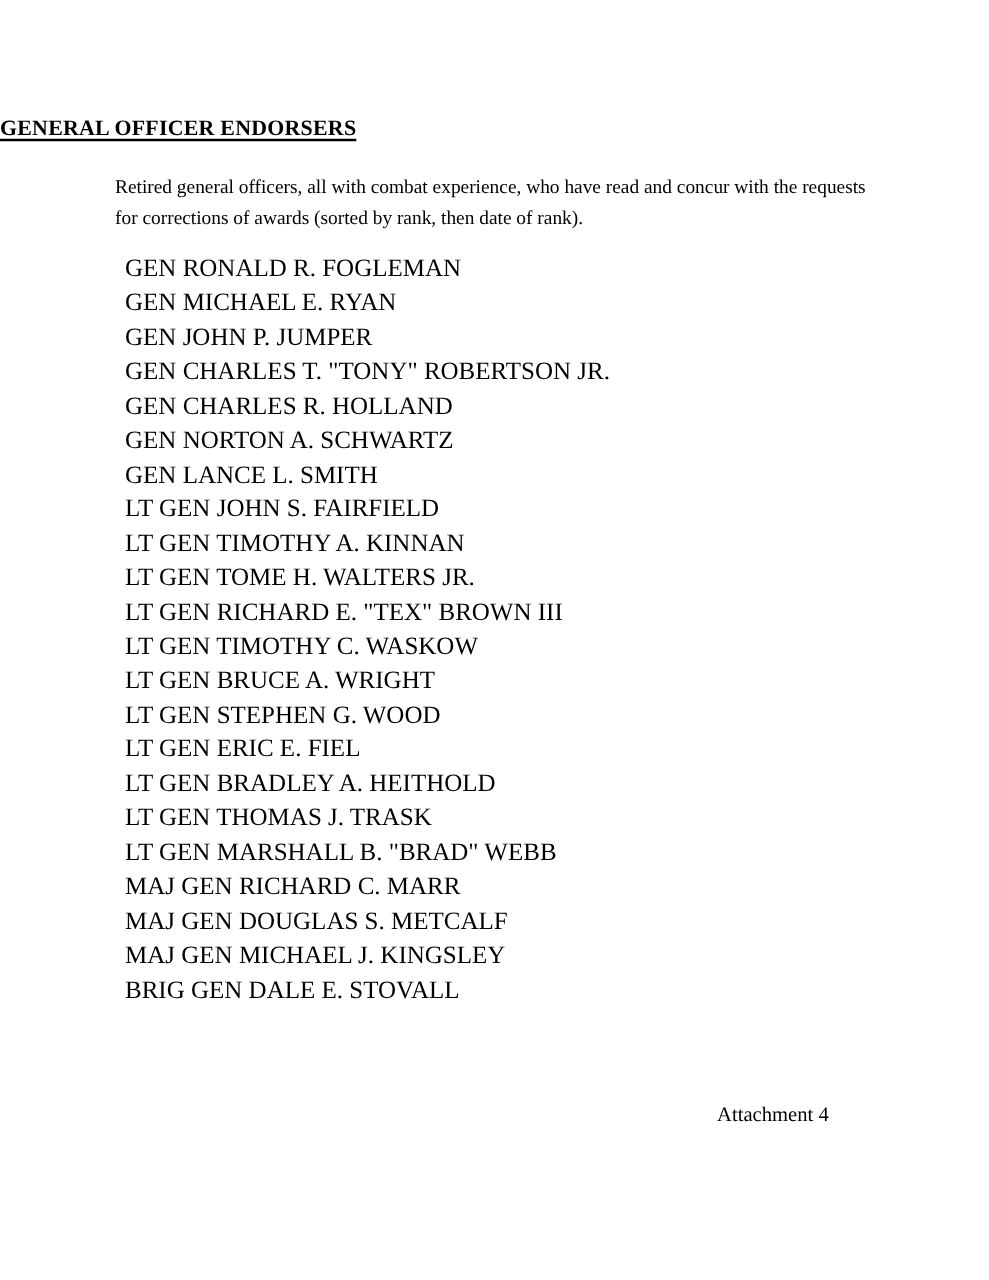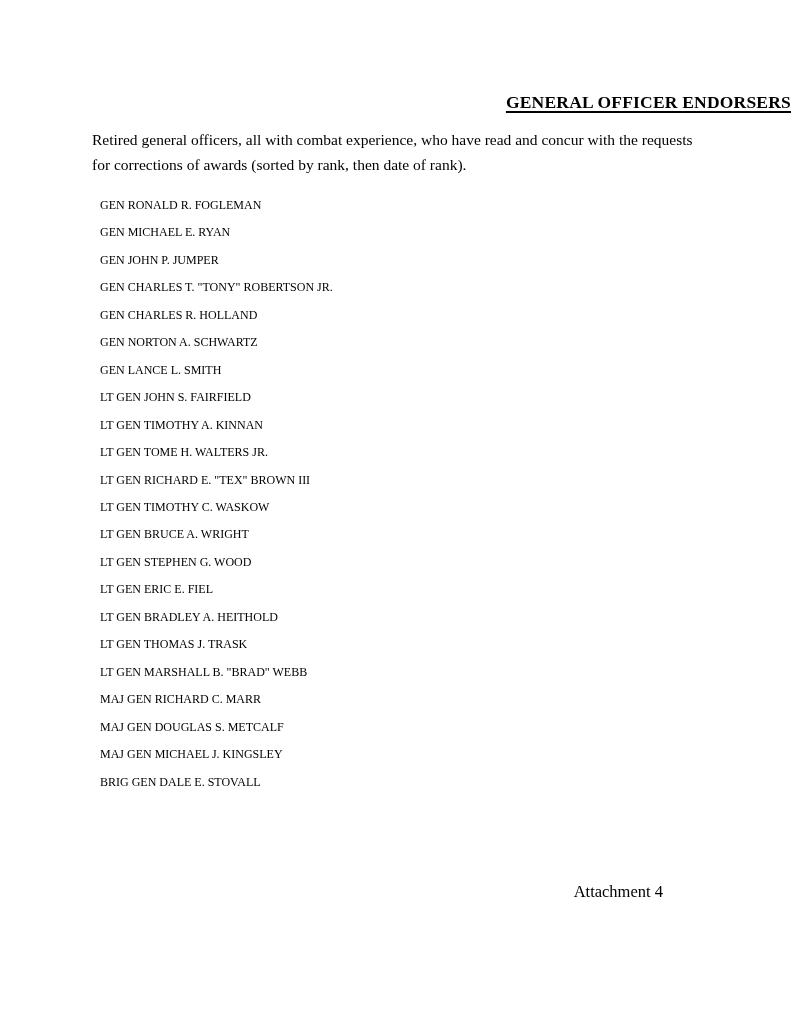--- a/index.html
+++ b/index.html
@@ -17,42 +17,42 @@
   }
   .page {
     width: 791px;
     height: 1024px;
     background: #ffffff;
     box-sizing: border-box;
   }
   .doc-title {
     margin: 0;
     padding-top: 92px;
-    text-align: right;
+    text-align: left;
     font-size: 17.5px;
     line-height: 21px;
     font-weight: bold;
     letter-spacing: 0.2px;
   }
   .doc-title span {
     text-decoration: underline;
     text-decoration-thickness: 1.5px;
     text-underline-offset: 3px;
   }
   .doc-intro {
-    margin: 15px 90px 0 92px;
+    margin: 25px 90px 0 92px;
     font-size: 15.5px;
     line-height: 24.5px;
     text-align: left;
   }
   .endorser-list {
     margin: 15px 0 0 100px;
   }
   .endorser-item {
-    font-size: 12px;
+    font-size: 20px;
     line-height: 27.45px;
     white-space: nowrap;
   }
   .doc-footer {
     position: absolute;
     top: 881px;
     right: 128px;
     font-size: 16.5px;
     line-height: 22px;
   }

